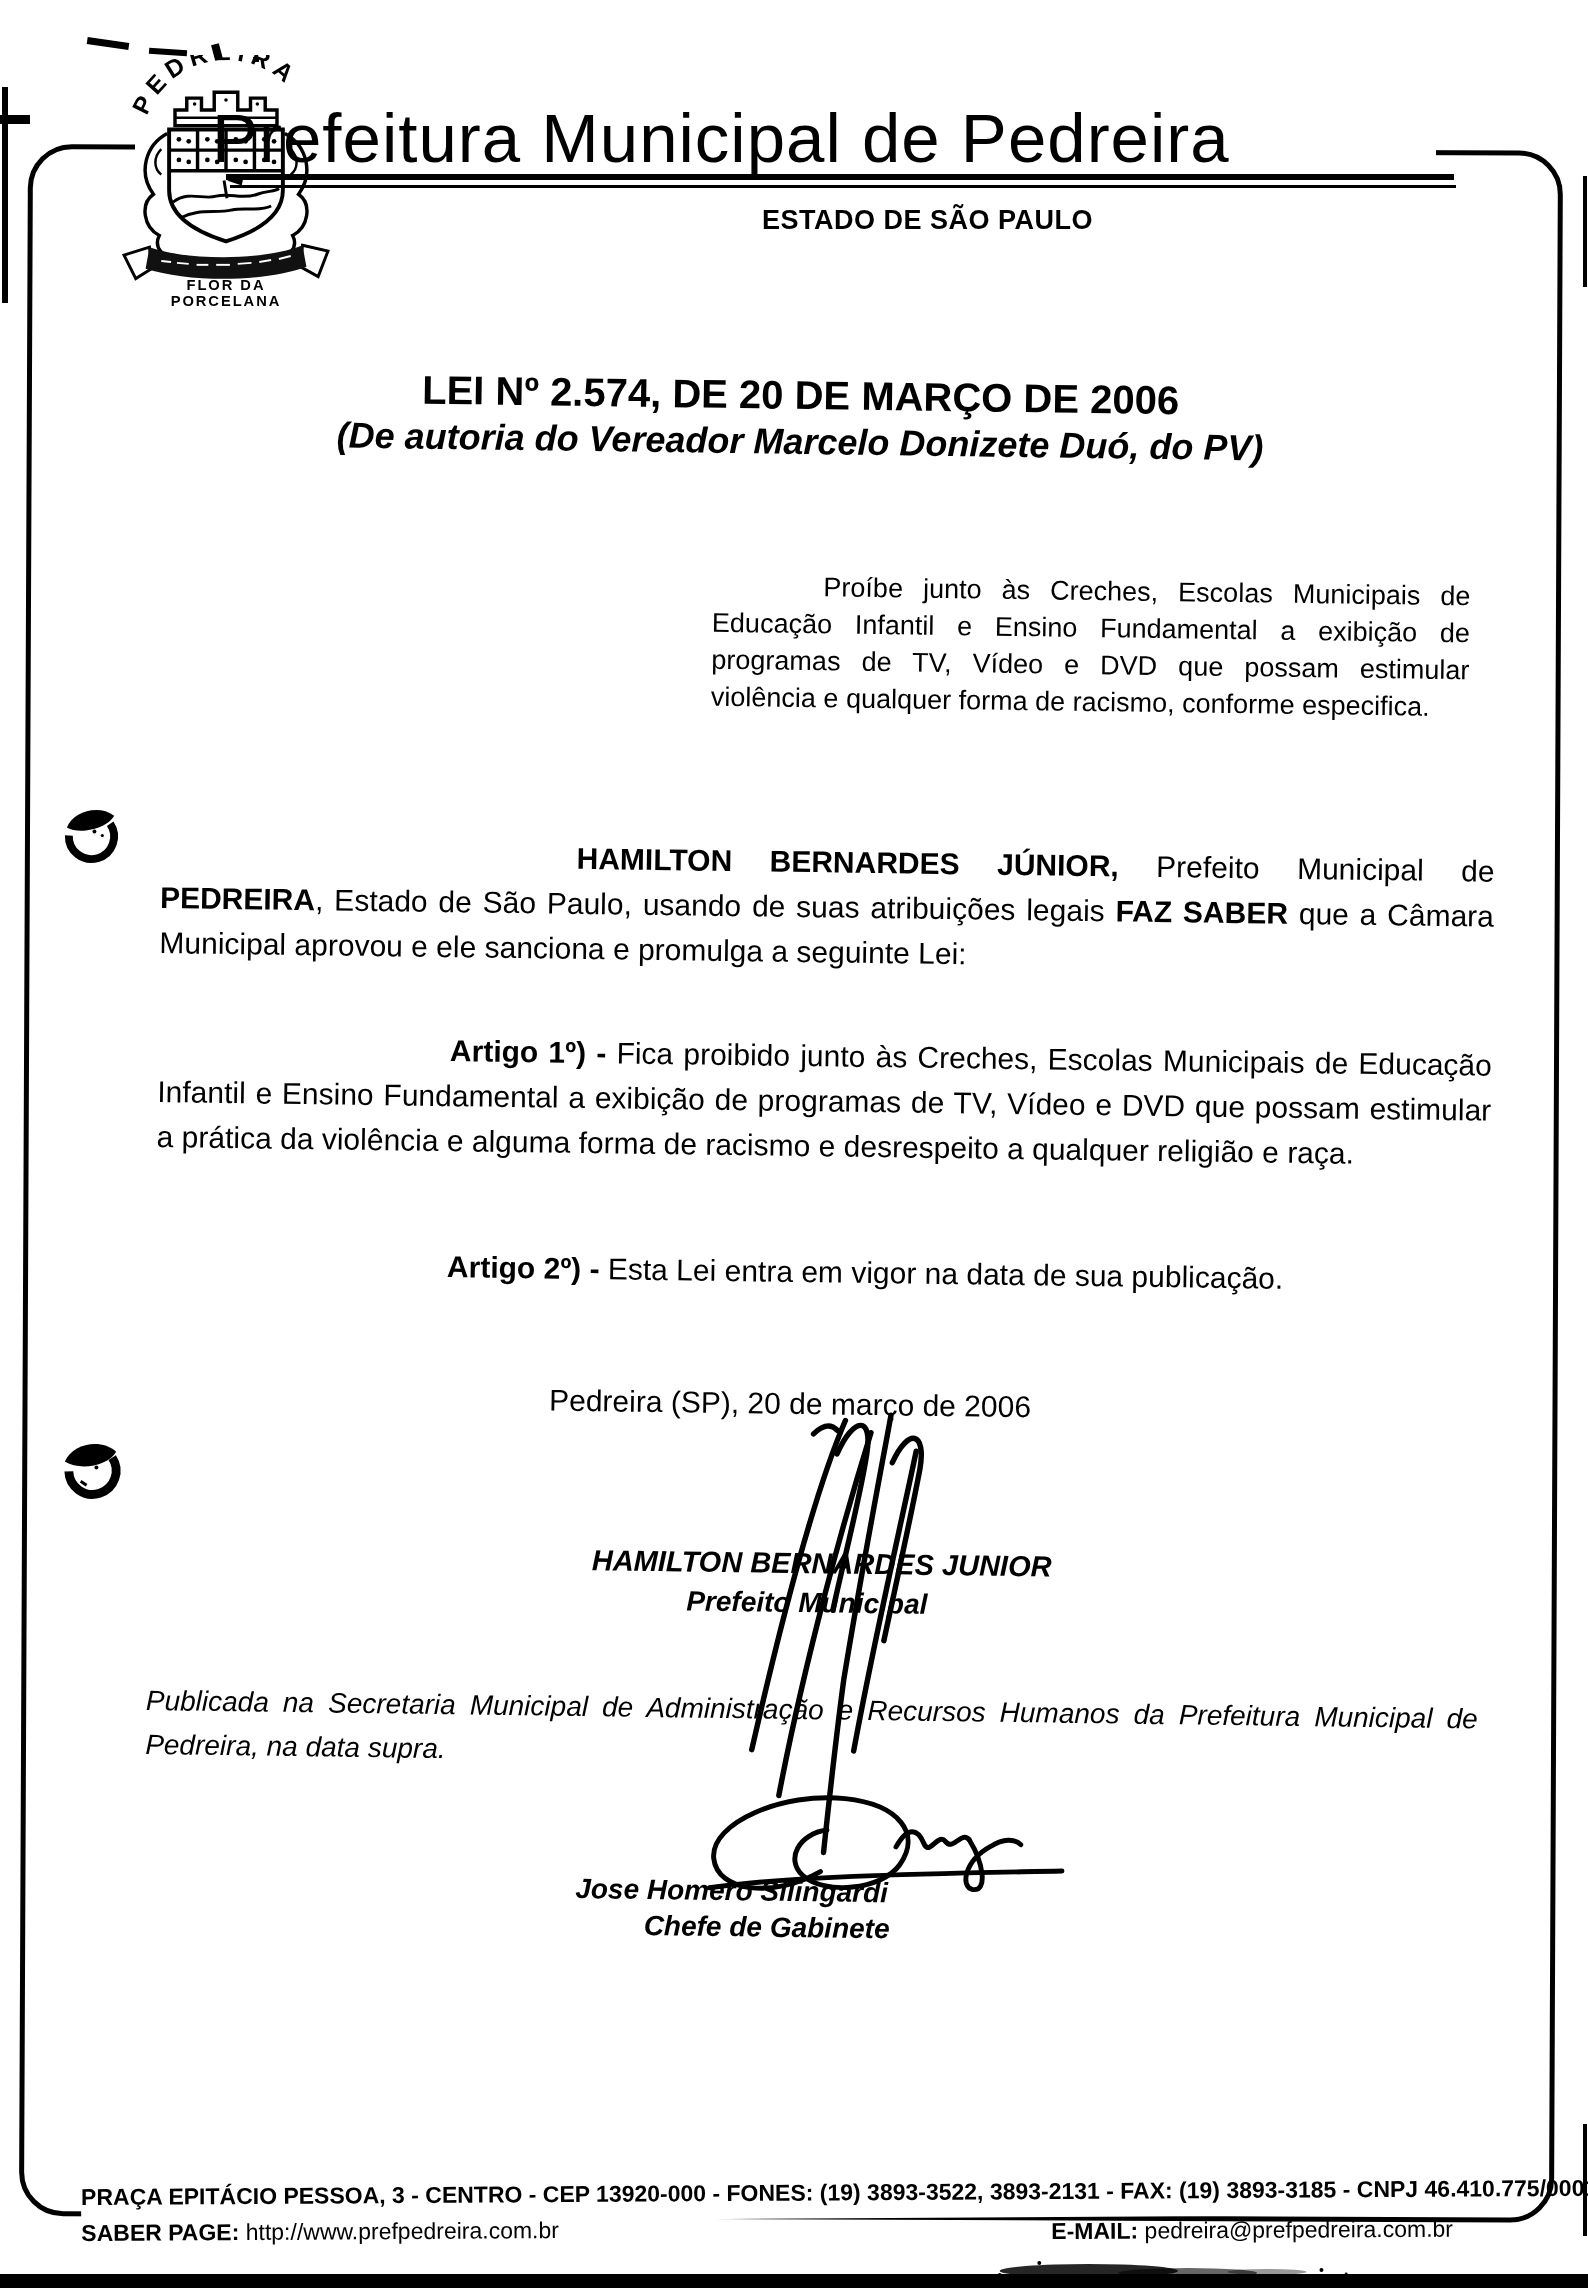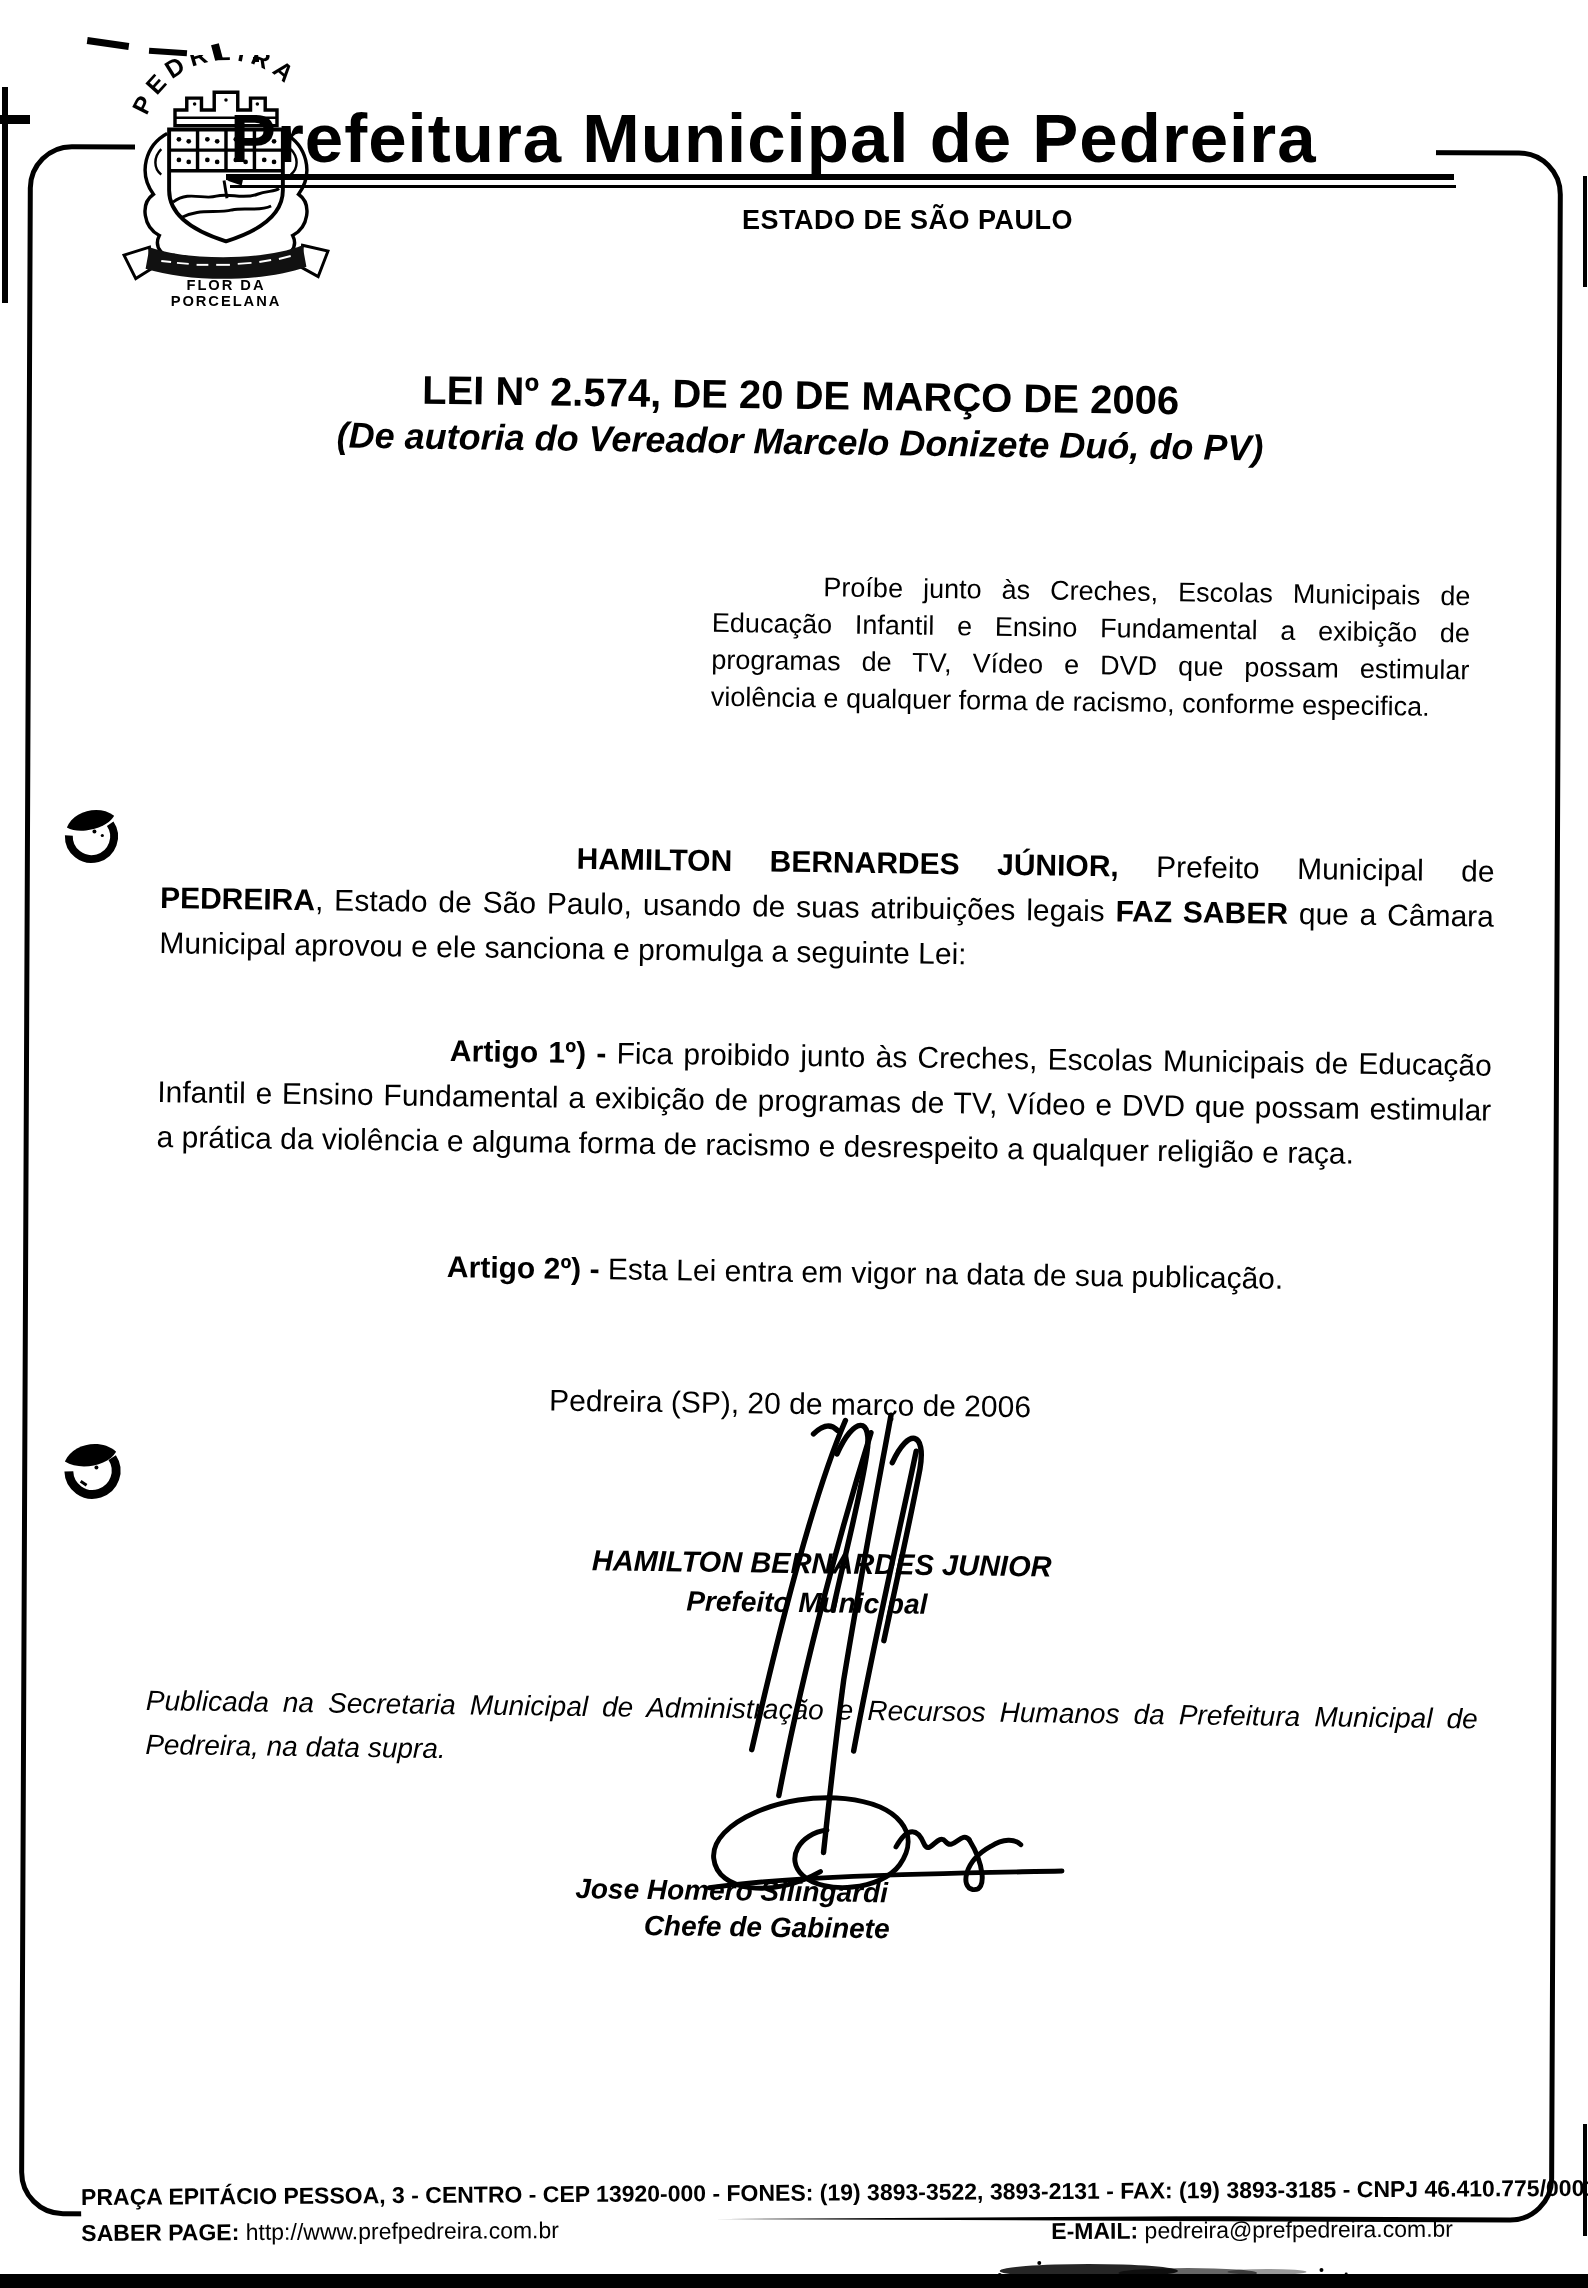--- a/index.html
+++ b/index.html
@@ -6,25 +6,25 @@
   #page{position:relative;width:1589px;height:2289px;background:#ffffff;overflow:hidden;
         font-family:"Liberation Sans",sans-serif;color:#000;}
   .abs{position:absolute;}
   
   #frame-group{position:absolute;inset:0;transform:rotate(0.25deg);transform-origin:30px 145px;z-index:1;}
   #page-frame{position:absolute;left:28px;top:144px;width:1525px;height:2062px;
               border:5px solid #000;border-radius:44px;}
   #frame-top-cover{position:absolute;left:135px;top:131px;width:1301px;height:42px;background:#fff;}
   
   #header{position:absolute;inset:0;z-index:5;}
-  #brand-title{position:absolute;left:230px;top:99px;width:1238px;font-size:69px;font-weight:700;
+  #brand-title{position:absolute;left:212px;top:99px;width:1238px;font-size:69px;font-weight:400;
                letter-spacing:1px;white-space:nowrap;}
   .brand-rule1{position:absolute;left:226px;top:174px;width:1228px;height:6px;background:#000;}
   .brand-rule2{position:absolute;left:230px;top:185px;width:1226px;height:3px;background:#000;}
-  #state-line{position:absolute;left:742px;top:205px;font-size:27px;font-weight:700;letter-spacing:0.5px;}
+  #state-line{position:absolute;left:762px;top:205px;font-size:27px;font-weight:700;letter-spacing:0.5px;}
   
   #content{position:absolute;inset:0;transform:rotate(0.8deg);transform-origin:158px 832px;z-index:5;}
   #law-title{position:absolute;left:0;top:364px;width:1589px;text-align:center;
              font-size:40px;font-weight:700;letter-spacing:0px;}
   #law-author{position:absolute;left:0;top:412px;width:1589px;text-align:center;
               font-size:36px;font-weight:700;font-style:italic;}
   #law-summary{position:absolute;left:709px;top:560px;width:758px;font-size:27px;line-height:37px;
                text-align:justify;text-indent:111px;}
   .bodytext{font-size:30px;line-height:45px;text-align:justify;}
   #p-preamble{position:absolute;left:161px;top:830px;width:1334px;text-indent:416px;}

